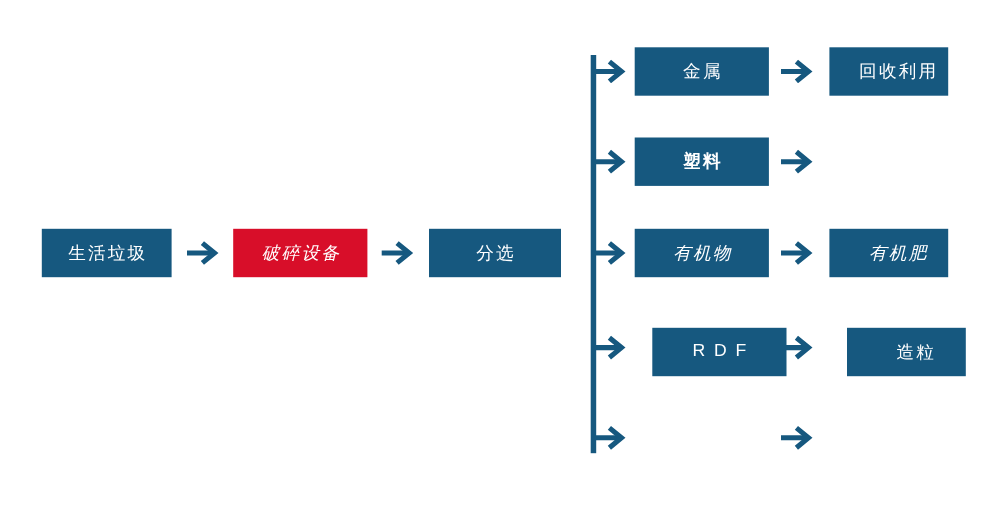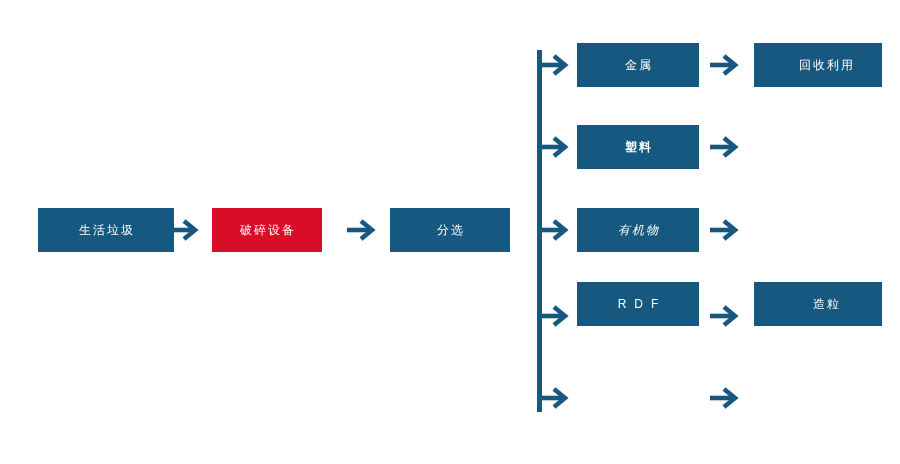--- a/index.html
+++ b/index.html
@@ -21,21 +21,21 @@
     overflow: hidden;
   }
   .box {
     position: absolute;
     height: 44px;
     background: var(--blue);
     color: var(--text);
     display: flex;
     align-items: center;
     justify-content: center;
-    font-size: 12px;
+    font-size: 16px;
     letter-spacing: 2px;
     white-space: nowrap;
   }
   .box.red { background: var(--red); }
   .box span { text-indent: 2px; }
   .box.rdf { letter-spacing: 8px; }
   .box.rdf span { text-indent: 8px; }
   .arrow {
     position: absolute;
     width: 32px;
@@ -50,42 +50,42 @@
     position: absolute;
     left: 537px;
     top: 50px;
     width: 5px;
     height: 362px;
     background: var(--blue);
   }
   
   .r-main { top: 208px; }
   
-  .r0 { top: 43px; }  .r1 { top: 125px; font-weight: bold; }  .r2 { top: 208px; font-style: italic; }  .r3 { top: 282px; }  .r4 { top: 376px; }
+  .r0 { top: 43px; }  .r1 { top: 125px; font-weight: bold; }  .r2 { top: 208px; font-style: italic; }  .r3 { top: 298px; margin-left: 16px; }  .r4 { top: 376px; }
   .a0 { top: 53px; }  .a1 { top: 135px; }  .a2 { top: 218px; }  .a3 { top: 304px; }  .a4 { top: 386px; }
   .src-box { left: 577px; width: 122px; }
-  .res-box { left: 754px; width: 128px; padding-left: 16px; }
+  .res-box { left: 754px; width: 108px; padding-left: 16px; }
   .branch-arrow { left: 539px; }
   .res-arrow { left: 709px; }
 </style>
 </head>
 <body>
 
 <div class="canvas">
 
-  <div class="box r-main" style="left:38px; width:136px;">
+  <div class="box r-main" style="left:38px; width:118px;">
     <span>生活垃圾</span>
   </div>
 
   <svg class="arrow a2" style="left:169px;" viewBox="0 0 32 24">
     <line x1="1" y1="12" x2="25" y2="12"></line>
     <polyline points="15,3 26,12 15,21"></polyline>
   </svg>
 
-  <div class="box red r-main" style="left:212px; width:110px;">
+  <div class="box red r-main" style="left:212px; width:122px;font-style:italic;">
     <span>破碎设备</span>
   </div>
 
   <svg class="arrow a2" style="left:346px;" viewBox="0 0 32 24">
     <line x1="1" y1="12" x2="25" y2="12"></line>
     <polyline points="15,3 26,12 15,21"></polyline>
   </svg>
 
   <div class="box r-main" style="left:390px; width:120px;">
     <span>分选</span>
@@ -124,20 +124,23 @@
     <line x1="1" y1="12" x2="25" y2="12"></line>
       <polyline points="15,3 26,12 15,21"></polyline>
   </svg>
   <div class="box src-box r2">
     <span>有机物</span>
   </div>
   <svg class="arrow res-arrow a2" viewBox="0 0 32 24">
     <line x1="1" y1="12" x2="25" y2="12"></line>
       <polyline points="15,3 26,12 15,21"></polyline>
   </svg>
+  <div class="box res-box r2">
+    <span>有机肥</span>
+  </div>
 
   <svg class="arrow branch-arrow a3" viewBox="0 0 32 24">
     <line x1="1" y1="12" x2="25" y2="12"></line>
       <polyline points="15,3 26,12 15,21"></polyline>
   </svg>
   <div class="box src-box rdf r3">
     <span>RDF</span>
   </div>
   <svg class="arrow res-arrow a3" viewBox="0 0 32 24">
     <line x1="1" y1="12" x2="25" y2="12"></line>

